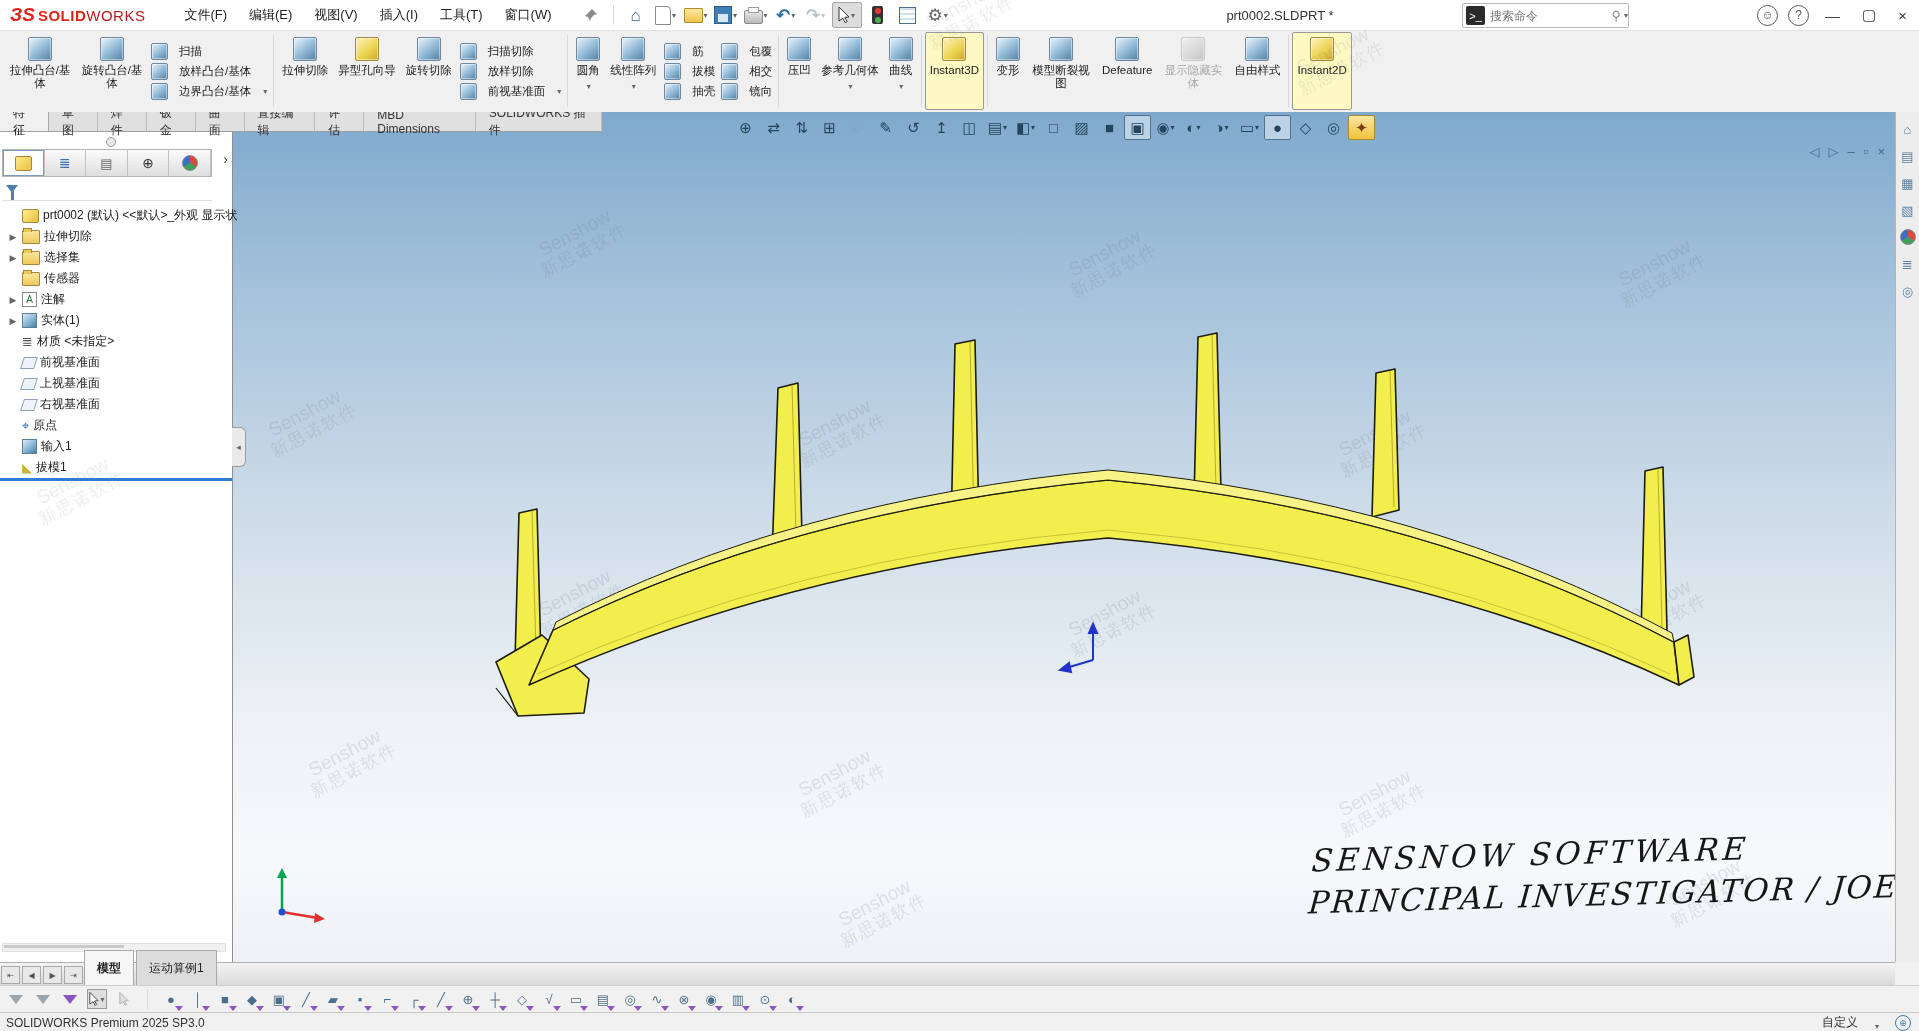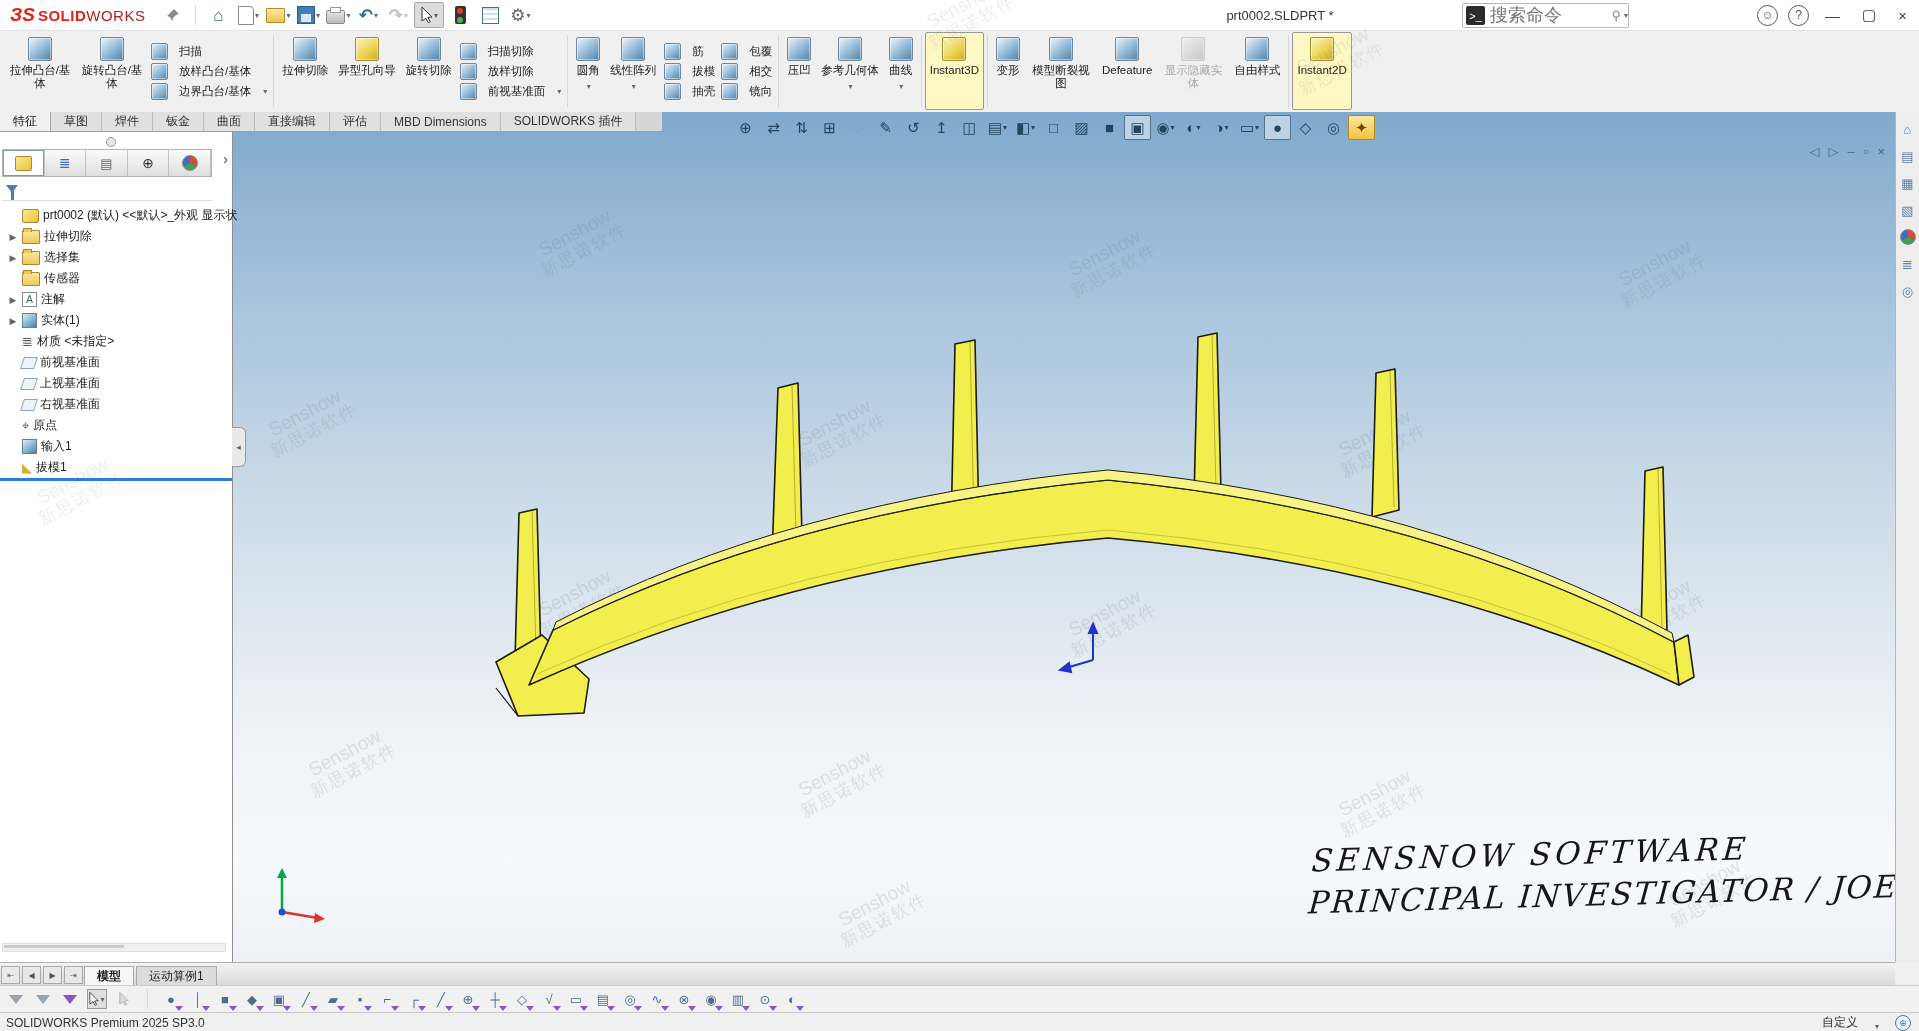--- a/index.html
+++ b/index.html
@@ -34,41 +34,41 @@
   .undo-g{font-size:17px;color:#2d6da8;font-weight:bold}
   .redo-g{font-size:17px;color:#b9c4cc;font-weight:bold}
   .cursor-svg{display:block}
   .traffic{width:11px;height:18px;background:#2e3razz}
   .traffic{width:11px;height:18px;background:#333;border-radius:2px;display:flex;flex-direction:column;align-items:center;justify-content:space-around}
   .traffic i{width:6px;height:6px;border-radius:50%;display:block}
   .props-ic{width:15px;height:15px;border:1px solid #4a6f96;background:repeating-linear-gradient(#cfe0ef 0 2px,#fff 2px 5px)}
   .doc-title{position:absolute;left:1150px;top:0;width:260px;height:30px;display:flex;align-items:center;justify-content:center;font-size:13px;color:#333}
   .search-box{position:absolute;left:1462px;top:3px;width:165px;height:23px;border:1px solid #b9b9b9;background:#fff;display:flex;align-items:center;border-radius:2px}
   .search-lead{width:19px;height:19px;margin:0 3px;background:#2b2b2b;color:#fff;font-size:11px;display:flex;align-items:center;justify-content:center;border-radius:2px}
-  .search-box input{border:none;outline:none;flex:1;font-size:18px;min-width:0;font-family:Liberation Sans, sans-serif}
+  .search-box input{border:none;outline:none;flex:1;font-size:12px;min-width:0;font-family:Liberation Sans, sans-serif}
   .mag{font-size:13px;color:#8a8a8a;margin-right:2px}
   .win-icons{position:absolute;right:6px;top:0;height:30px;display:flex;align-items:center;gap:10px}
   .circ{width:19px;height:19px;border:1.6px solid #555;border-radius:50%;display:flex;align-items:center;justify-content:center;font-size:12px;color:#555}
   .wc{font-size:15px;color:#444;padding:0 6px;cursor:default}
 
   
   #ribbon{left:0;top:30px;width:1919px;height:82px;background:#f0f0f0;display:flex;align-items:stretch;padding:2px 4px;box-sizing:border-box;z-index:25}
   .rsep{width:1px;background:#d8d8d8;margin:3px 3px;align-self:stretch}
   .rb-big{display:flex;flex-direction:column;align-items:center;gap:3px;padding:4px 4px 1px;font-size:11.5px;line-height:13px;text-align:center;max-width:62px;border:1px solid transparent;border-radius:2px}
   .rb-big.pressed{background:#fef9c3;border-color:#9a9a9a}
   .rb-big.disabled{color:#aaa}
   .rb-big.disabled .ric{opacity:.35;filter:grayscale(1)}
   .rb-stack{display:flex;flex-direction:column;justify-content:center;gap:2px;padding:0 3px}
   .rb-small{display:flex;align-items:center;gap:11px;font-size:11.5px;white-space:nowrap;height:18px}
   .ric{width:22px;height:22px;border-radius:2px;background:linear-gradient(140deg,#eaf4fa,#8fb8d6 55%,#55809f);border:1px solid #6f87a0;box-shadow:inset 0 0 0 1px rgba(255,255,255,.45);flex:0 0 auto}
   .ric.sm{width:15px;height:15px}
   .ric.gold{background:linear-gradient(140deg,#fdf4c4,#ecd24b 60%,#c9a72e);border-color:#a38c3c}
 
   
-  #tabstrip{left:0;top:112px;width:662px;height:19px;background:#d6d6d6;border-bottom:1px solid #9aa0a6;display:flex;align-items:stretch;z-index:24}
+  #tabstrip{left:0;top:112px;width:602px;height:19px;background:#d6d6d6;border-bottom:1px solid #9aa0a6;display:flex;align-items:stretch;z-index:24}
   .ctab{display:flex;align-items:center;padding:0 13px;font-size:12px;color:#333;background:#e0e0e0;border-right:1px solid #bdbdbd}
   .ctab.active{background:#f0f0f0;color:#111;border-right:1px solid #a9a9a9}
 
   
   #canvas{left:232px;top:112px;width:1663px;height:850px;overflow:hidden;
     background:linear-gradient(180deg,#7fa9cc 0%,#a7c3dc 22%,#cfdde9 48%,#eef2f6 72%,#f7f9fb 88%,#eef1f5 100%);z-index:5}
   .wm{position:absolute;transform:rotate(-28deg);color:rgba(100,115,130,.17);text-align:center;line-height:20px;font-size:19px;pointer-events:none;white-space:nowrap}
   .wm .l2{font-size:17px;letter-spacing:2px}
   .wm.ui{color:rgba(120,130,140,.14)}
   .hud{position:absolute;left:500px;top:3px;display:flex;align-items:center;gap:1px;z-index:8}
@@ -112,41 +112,49 @@
   .hscroll i{position:absolute;left:1px;top:1px;width:120px;height:3px;background:#c9c9c9;display:block}
   .collapse-tab{position:absolute;left:232px;top:427px;width:13px;height:38px;background:#e9e9e9;border:1px solid #9a9a9a;border-left:none;border-radius:0 6px 6px 0;display:flex;align-items:center;justify-content:center;color:#666;font-size:9px;z-index:21}
 
   
   #rstrip{left:1895px;top:112px;width:24px;height:850px;background:#ededed;border-left:1px solid #b5b5b5;display:flex;flex-direction:column;align-items:center;padding-top:8px;gap:9px;box-sizing:border-box;z-index:20}
   .rsi{width:18px;height:18px;display:flex;align-items:center;justify-content:center;font-size:13px;color:#5b7fa3}
 
   
   #mtabs{left:0;top:962px;width:1895px;height:23px;background:linear-gradient(#f3f3f3,#d9d9d9);border-top:1px solid #b0b0b0;display:flex;align-items:flex-end;z-index:21}
   .navbtn{width:17px;height:16px;border:1px solid #a9a9a9;background:#e8e8e8;display:flex;align-items:center;justify-content:center;font-size:8px;color:#555;margin:0 1px 2px 1px}
-  .mtab{height:19px;display:flex;align-items:center;padding:0 12px;font-size:12px;border:1px solid #a9a9a9;border-bottom:none;background:#dcdcdc;margin-right:2px}
+  .mtab{height:19px;display:flex;align-items:center;padding:8px 12px;font-size:12px;border:1px solid #a9a9a9;border-bottom:none;background:#dcdcdc;margin-right:2px}
   .mtab.active{background:#f6f6f6;font-weight:bold}
   #ftoolbar{left:0;top:985px;width:1919px;height:27px;background:#f1f1f1;border-top:1px solid #cfcfcf;display:flex;align-items:center;padding-left:6px;box-sizing:border-box;gap:7px;z-index:21}
   .fi{position:relative;width:20px;height:20px;display:flex;align-items:center;justify-content:center;color:#4d6e8a;font-size:13px}
   .fi .fn{position:absolute;right:-2px;bottom:-2px;width:0;height:0;border-left:4px solid transparent;border-right:4px solid transparent;border-top:5px solid #8a56c2}
   .fi.gray{color:#9aa4ad}
   .fi.pressed{background:#dedede;border:1px solid #9a9a9a;box-sizing:border-box}
   .bigfunnel{width:0;height:0;border-left:7px solid transparent;border-right:7px solid transparent;border-top:9px solid #8a56c2;position:relative}
   .bigfunnel.g{border-top-color:#9aa4ad}
   #statusbar{left:0;top:1012px;width:1919px;height:19px;background:#f0f0f0;border-top:1px solid #c9c9c9;display:flex;align-items:center;font-size:12px;color:#333;z-index:22}
   .sb-right{position:absolute;right:40px;display:flex;align-items:flex-end;gap:16px}
   .globe{position:absolute;right:8px;width:14px;height:14px;border-radius:50%;border:1.5px solid #3b7fae;color:#3b7fae;font-size:9px;display:flex;align-items:center;justify-content:center}
 </style>
 </head>
 <body>
 
 <div id="titlebar" class="abs">
   <div class="logo">
     <span class="mark">ЗS</span>
     <span class="solid">SOLID</span>
       <span class="works">WORKS</span>
+  </div>
+  <div class="menus">
+    <span class="menu">文件(F)</span>
+    <span class="menu">编辑(E)</span>
+    <span class="menu">视图(V)</span>
+    <span class="menu">插入(I)</span>
+    <span class="menu">工具(T)</span>
+    <span class="menu">窗口(W)</span>
   </div>
   <div class="qbar">
     <span class="qbtn">
       <svg width="14" height="14" viewBox="0 0 14 14">
           <path d="M8 1l5 5-3 1-3 3-1 3-2-4-3-1z" fill="#8a8a8a"></path>
         </svg>
     </span>
     <span class="vsep"></span>
     <span class="qbtn">
         <span class="glyph">⌂</span>

